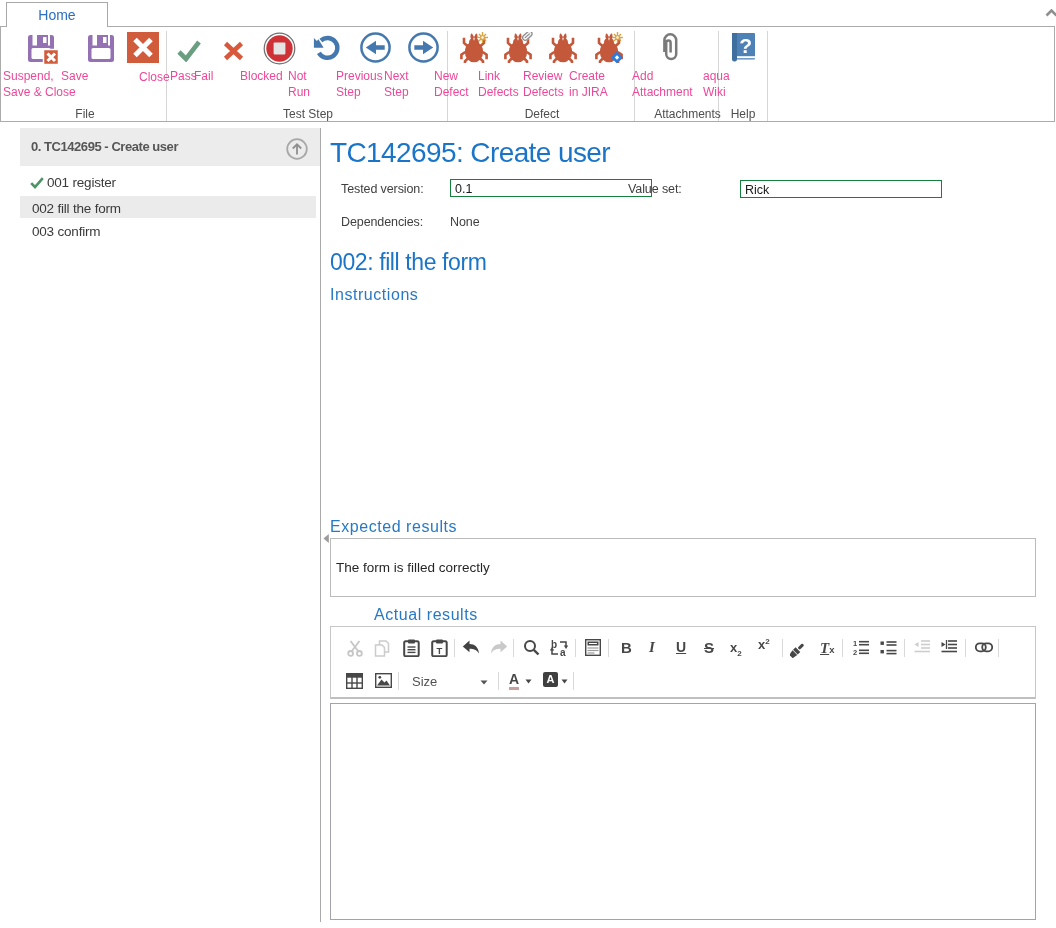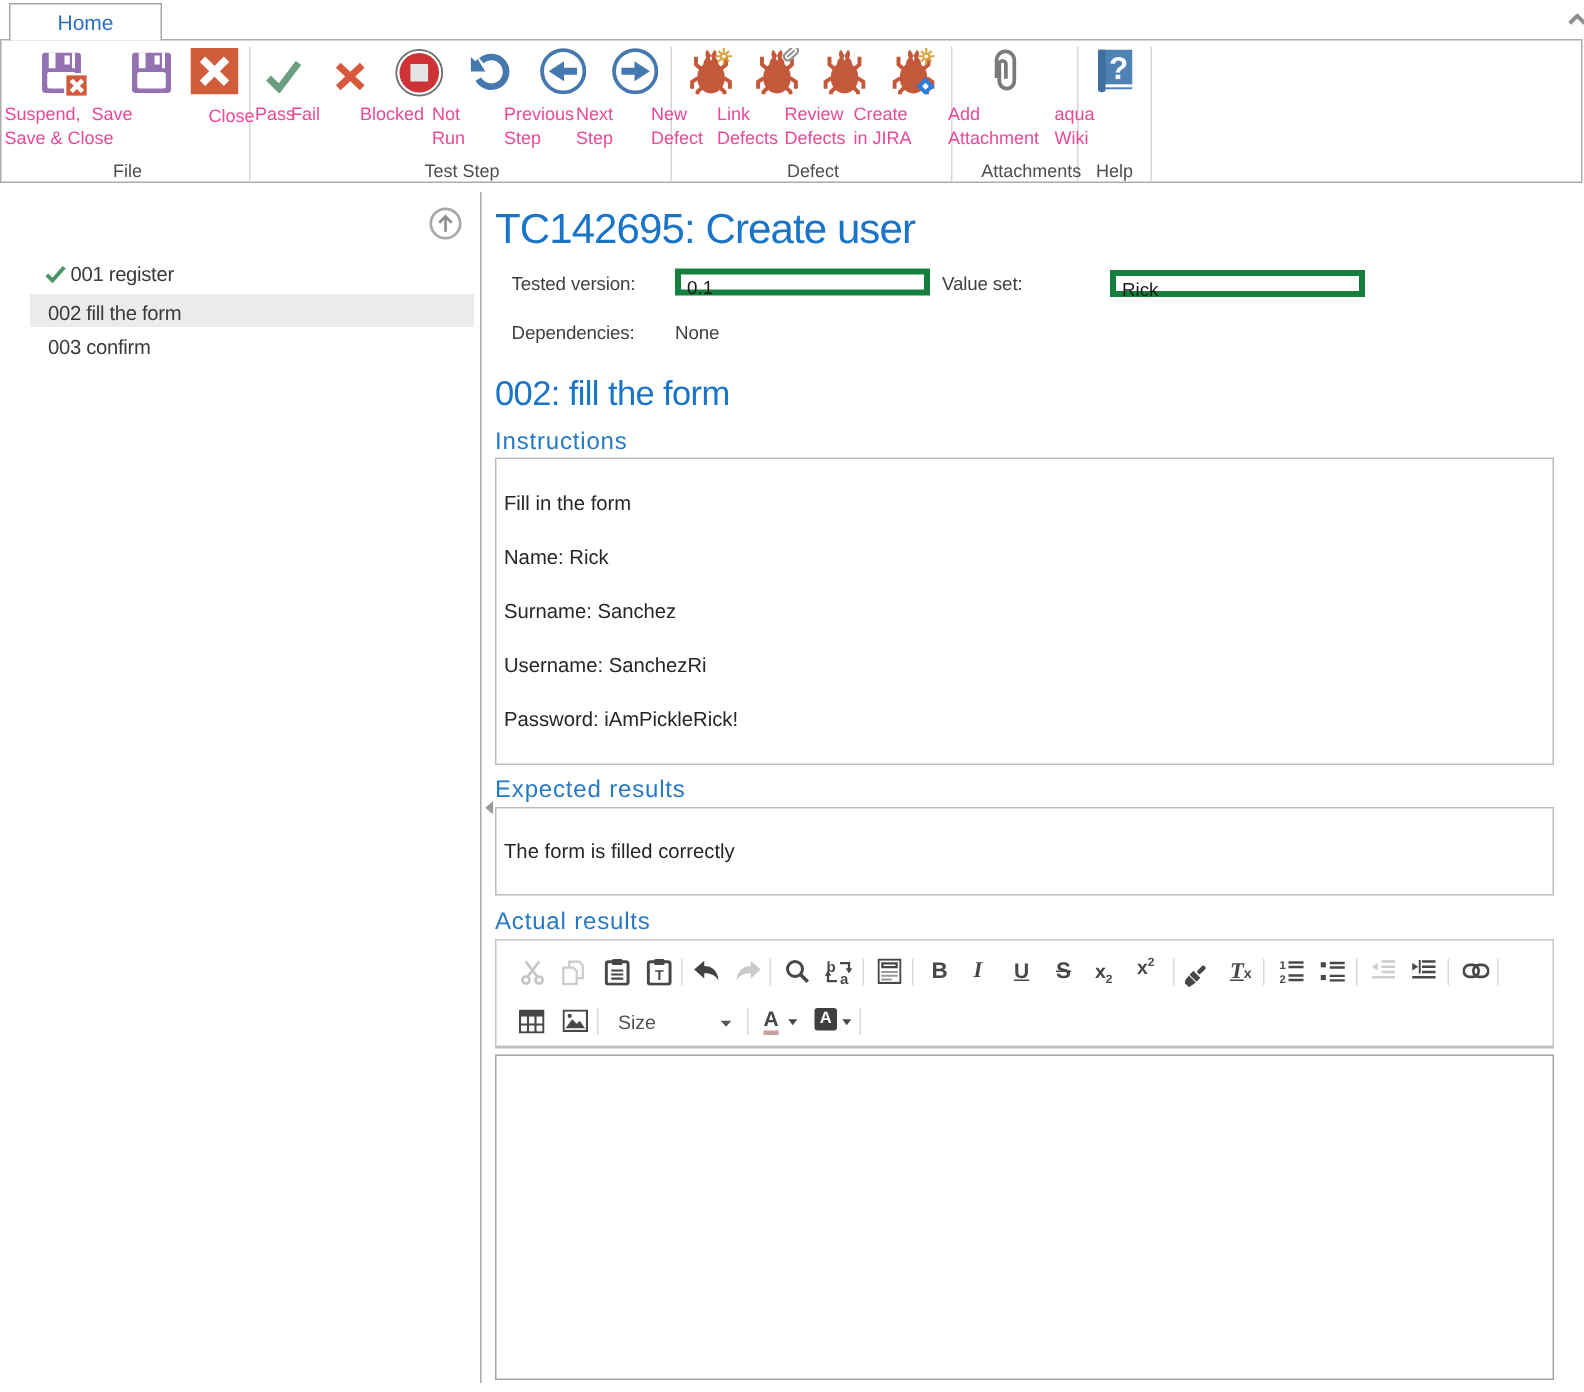--- a/index.html
+++ b/index.html
@@ -17,21 +17,21 @@
   .icon { position:absolute; z-index:3; }
   
   #lpanel-hdr { position:absolute; left:20px; top:128px; width:300px; height:38px; background:#ececec;
                 color:#565656; font-weight:bold; font-size:13px; letter-spacing:-0.45px; line-height:38px; }
   .lrow { position:absolute; left:20px; width:296px; height:24px; font-size:13.5px; color:#3a3a3a; line-height:24px; letter-spacing:-0.2px; }
   #lrow2 { background:#ebebeb; height:21.5px; line-height:25px; }
   
   #vline { position:absolute; left:320px; top:128px; width:1px; height:794px; background:#a9a9a9; }
   #title { position:absolute; left:330px; top:137px; font-size:28px; color:#1a75c9; letter-spacing:-0.6px; }
   .flabel { position:absolute; font-size:12.5px; color:#404040; letter-spacing:-0.1px; }
-  .finput { position:absolute; width:170px; height:18px; border:4px solid #15803d; background:#fff;
+  .finput { position:absolute; width:202px; height:18px; border:1px solid #15803d; background:#fff;
             font-size:12.5px; color:#1a1a1a; line-height:18px; padding-left:4px; }
   #h2 { position:absolute; left:330px; top:249px; font-size:23px; color:#1a75c9; letter-spacing:-0.4px; }
   .h3 { position:absolute; left:330px; font-size:16px; color:#2779c4; letter-spacing:0.55px; }
   .bigbox { position:absolute; left:330px; width:706px; border:1px solid #bbbbbb; background:#fff;
             font-size:13.5px; color:#262626; }
   .bigbox p { margin:0; padding:0; line-height:15px; }
   
   #tbar { position:absolute; left:330px; top:626px; width:706px; height:73px; border:1px solid #c6c6c6;
           border-bottom:2px solid #c0c0c0; background:#fff; }
   #content { position:absolute; left:330px; top:703px; width:706px; height:217px; border:1px solid #a3a3ad; background:#fff; }
@@ -213,46 +213,40 @@
 
     <svg class="icon" style="left:30px; top:177px;" width="14" height="12" viewBox="0 0 14 12">
       <polyline points="1.2,6.2 5,10 12.8,1.2" fill="none" stroke="#4a9465" stroke-width="2.6"></polyline>
     </svg>
 
     <svg class="icon" style="left:323px; top:534px;" width="6" height="9" viewBox="0 0 6 9">
       <polygon points="5.8,0 0.5,4.5 5.8,9" fill="#9b9b9b"></polygon>
     </svg>
   </div>
 
+  <div id="lpanel-hdr"><span style="padding-left:11px">0. TC142695 - Create user</span></div>
   <div class="lrow" style="top:171px;"><span style="padding-left:27px">001 register</span></div>
   <div class="lrow" id="lrow2" style="top:196px;"><span style="padding-left:12px">002 fill the form</span></div>
   <div class="lrow" style="top:220px;"><span style="padding-left:12px">003 confirm</span></div>
 
   <div id="vline"></div>
   <div id="title">TC142695: Create user</div>
   <div class="flabel" style="left:341px; top:182px;">Tested version:</div>
   <div class="finput" style="left:450px; top:179px;">0.1</div>
   <div class="flabel" style="left:628px; top:182px;">Value set:</div>
   <div class="finput" style="left:740px; top:180px;">Rick</div>
   <div class="flabel" style="left:341px; top:215px;">Dependencies:</div>
   <div class="flabel" style="left:450px; top:215px;">None</div>
   <div id="h2">002: fill the form</div>
   <div class="h3" style="top:286px;">Instructions</div>
-  <div class="bigbox" style="top:305px; height:205px;">
-    <p style="margin:22px 0 0 5px;">Fill in the form</p>
-    <p style="margin:21px 0 0 5px;">Name: Rick</p>
-    <p style="margin:21px 0 0 5px;">Surname: Sanchez</p>
-    <p style="margin:21px 0 0 5px;">Username: SanchezRi</p>
-    <p style="margin:21px 0 0 5px;">Password: iAmPickleRick!</p>
-  </div>
   <div class="h3" style="top:518px;">Expected results</div>
   <div class="bigbox" style="top:538px; height:59px;">
     <p style="margin:21px 0 0 5px;">The form is filled correctly</p>
   </div>
-  <div class="h3" style="top:606px;">Actual results</div>
+  <div class="h3" style="top:606px;margin-left:44px;">Actual results</div>
   <div id="tbar">
 
     <div class="tsep" style="left:123px; top:12px;"></div>
     <div class="tsep" style="left:182px; top:12px;"></div>
     <div class="tsep" style="left:244px; top:12px;"></div>
     <div class="tsep" style="left:277px; top:12px;"></div>
     <div class="tsep" style="left:451px; top:12px;"></div>
     <div class="tsep" style="left:511px; top:12px;"></div>
     <div class="tsep" style="left:573px; top:12px;"></div>
     <div class="tsep" style="left:634px; top:12px;"></div>

